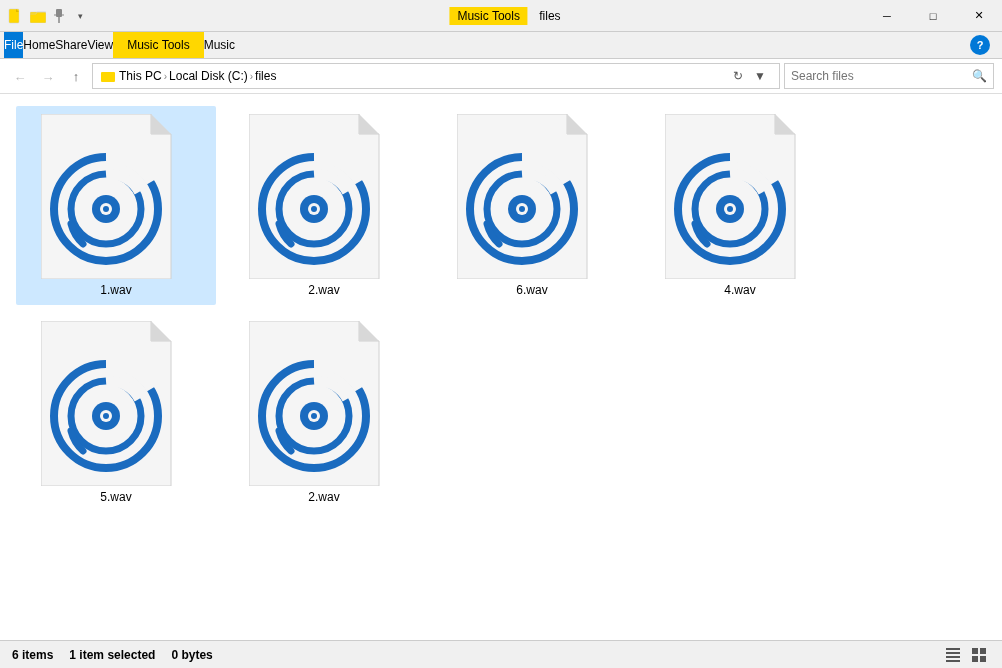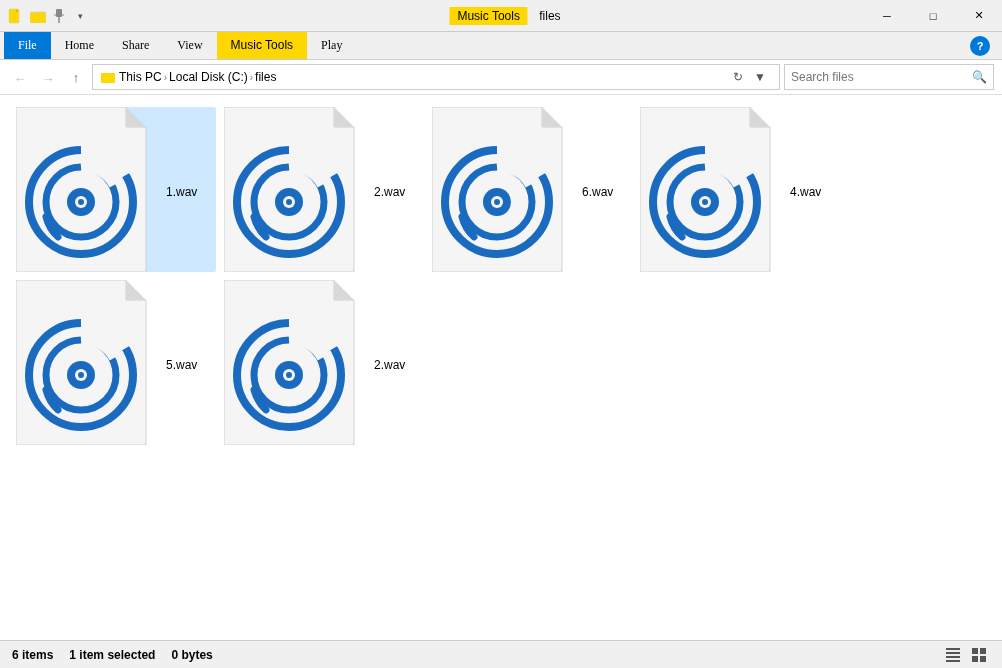--- a/index.html
+++ b/index.html
@@ -42,27 +42,26 @@
       cursor: pointer;
       display: flex; align-items: center; justify-content: center;
       font-size: 11px;
       color: #000;
     }
     .ribbon-tabs {
       display: flex;
       padding: 0 4px;
     }
     .ribbon-tab {
-      padding: 6px 14px;
+      padding: 6px 0;
       font-size: 12px;
       cursor: pointer;
       border: none;
       background: none;
       color: #000;
-      font-family: Liberation Serif, serif;
     }
     .ribbon-tab.active-file {
       background: #0078d7;
       color: #fff;
     }
 
     
     .nav-bar {
       display: flex;
       align-items: center;
@@ -131,22 +130,23 @@
       padding: 12px 16px;
     }
     .file-grid {
       display: flex;
       flex-wrap: wrap;
       gap: 8px;
     }
     .file-item {
       width: 200px;
       display: flex;
-      flex-direction: row;
-      align-items: center;
+      flex-direction: column;
+      align-items: center;
+      padding: 8px;
       cursor: pointer;
       border-radius: 2px;
     }
     .file-item.selected { background: #cde8ff; }
     .file-icon-wrapper {
       width: 150px;
       height: 165px;
       position: relative;
     }
     .file-label {
@@ -232,21 +232,21 @@
     <button class="wc-btn close">✕</button>
   </div>
 </div>
 
 <div class="ribbon-tabs" style="background:#f0f0f0; border-bottom:1px solid #ccc;">
   <button class="ribbon-tab active-file">File</button>
   <button class="ribbon-tab">Home</button>
   <button class="ribbon-tab">Share</button>
   <button class="ribbon-tab">View</button>
   <span style="padding: 6px 14px; font-size: 12px; background: #ffd700; font-weight:500; display:inline-block;">Music Tools</span>
-  <button class="ribbon-tab">Play</button>
+  <button class="ribbon-tab">Music</button>
 
   <div style="margin-left: auto; display:flex; align-items:center; padding-right:8px;">
     <button style="width:20px; height:20px; background:#0078d7; color:#fff; border:none; border-radius:50%; cursor:pointer; font-size:11px; font-weight:bold;">?</button>
   </div>
 </div>
 
 <div class="nav-bar">
   <button class="nav-btn" disabled="">←</button>
   <button class="nav-btn" disabled="">→</button>
   <button class="nav-btn">↑</button>

